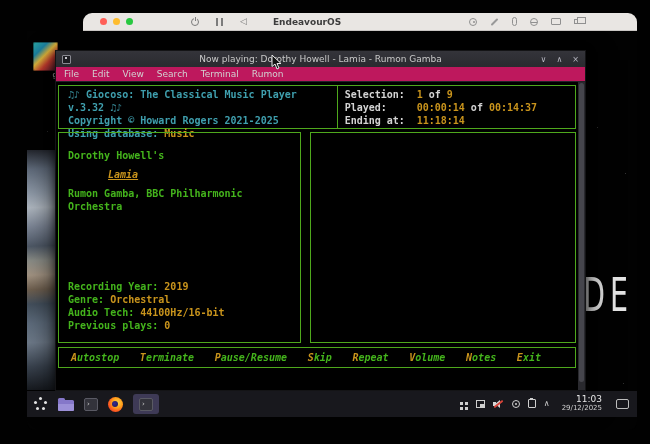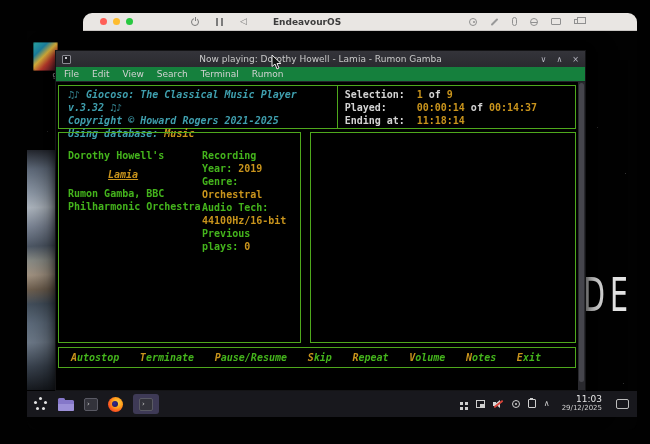--- a/index.html
+++ b/index.html
@@ -57,38 +57,38 @@
 
   
   .term{position:absolute;left:28px;top:19px;width:531px;height:341px;z-index:3;background:#000;
     box-shadow:0 10px 28px rgba(0,0,0,.75),0 2px 8px rgba(0,0,0,.6);border:1px solid #141416;}
   .term-titlebar{height:16px;background:linear-gradient(#34343a,#2a2a2f);display:flex;align-items:center;
     padding:0 6px;color:#c9c9c9;font-size:9px;position:relative;}
   .term-appicon{width:9px;height:9px;border:1px solid #8a8a92;background:#1d1d22;border-radius:1px;position:relative;}
   .term-appicon::after{content:"";position:absolute;left:1.5px;top:1.5px;width:2.5px;height:2px;background:#c5c5cc;}
   .term-title{position:absolute;left:0;right:0;text-align:center;pointer-events:none;}
   .term-btns{margin-left:auto;display:flex;gap:10px;color:#b8b8c2;font-size:8px;z-index:1;}
-  .term-menubar{height:15px;background:#15803d;border-bottom:1px solid #232327;display:flex;
+  .term-menubar{height:15px;background:#be185d;border-bottom:1px solid #232327;display:flex;
     align-items:center;gap:13px;padding-left:8px;color:#d2d2d2;font-size:9px;}
   .term-body{position:relative;height:308px;background:#000;
     font-family:"DejaVu Sans Mono","Liberation Mono",monospace;font-size:10px;line-height:13px;font-weight:bold;}
   .scrollbar{position:absolute;right:0;top:0;bottom:0;width:7px;background:#29292e;}
   .scroll-thumb{position:absolute;left:1px;right:1px;top:1px;height:97%;background:#45454c;border-radius:3px;}
 
   
   .tui{position:absolute;left:2px;top:3px;right:9px;height:283px;display:flex;flex-direction:column;color:var(--green);}
   .box{border:1px solid var(--border);}
   .hdr{height:44px;display:flex;}
-  .hdr-left{width:54%;border-right:1px solid var(--border);padding:2px 0 0 9px;color:var(--cyan);font-style:italic;}
+  .hdr-left{width:54%;border-right:1px solid var(--border);padding:2px 0 0 9px;color:var(--cyan);}
   .hdr-right{flex:1;padding:2px 0 0 7px;color:var(--white);}
   .lbl{display:inline-block;width:66px;}
   .gold{color:var(--gold);}
   .white{color:var(--white);}
   .body-row{height:212px;margin-top:3px;display:flex;gap:9px;}
-  .panel-left{width:47%;padding:16px 9px 10px 9px;display:flex;flex-direction:row;justify-content:space-between;}
+  .panel-left{width:47%;padding:16px 9px 10px 9px;display:flex;flex-direction:column;justify-content:space-between;}
   .panel-right{flex:1;}
   .tline{margin-bottom:6px;}
   .work-title{font-style:italic;text-decoration:underline;margin-left:40px;}
   .footer{height:21px;margin-top:4px;display:flex;align-items:center;justify-content:space-between;padding:0 34px 0 12px;}
   .ctl{white-space:nowrap;font-style:italic;}
 
   
   .taskbar{position:absolute;left:0;right:0;top:360px;height:26px;z-index:4;
     background:rgba(25,25,30,.96);display:flex;align-items:center;padding:0 8px 0 6px;}
   .tb-left{display:flex;align-items:center;gap:10px;}

